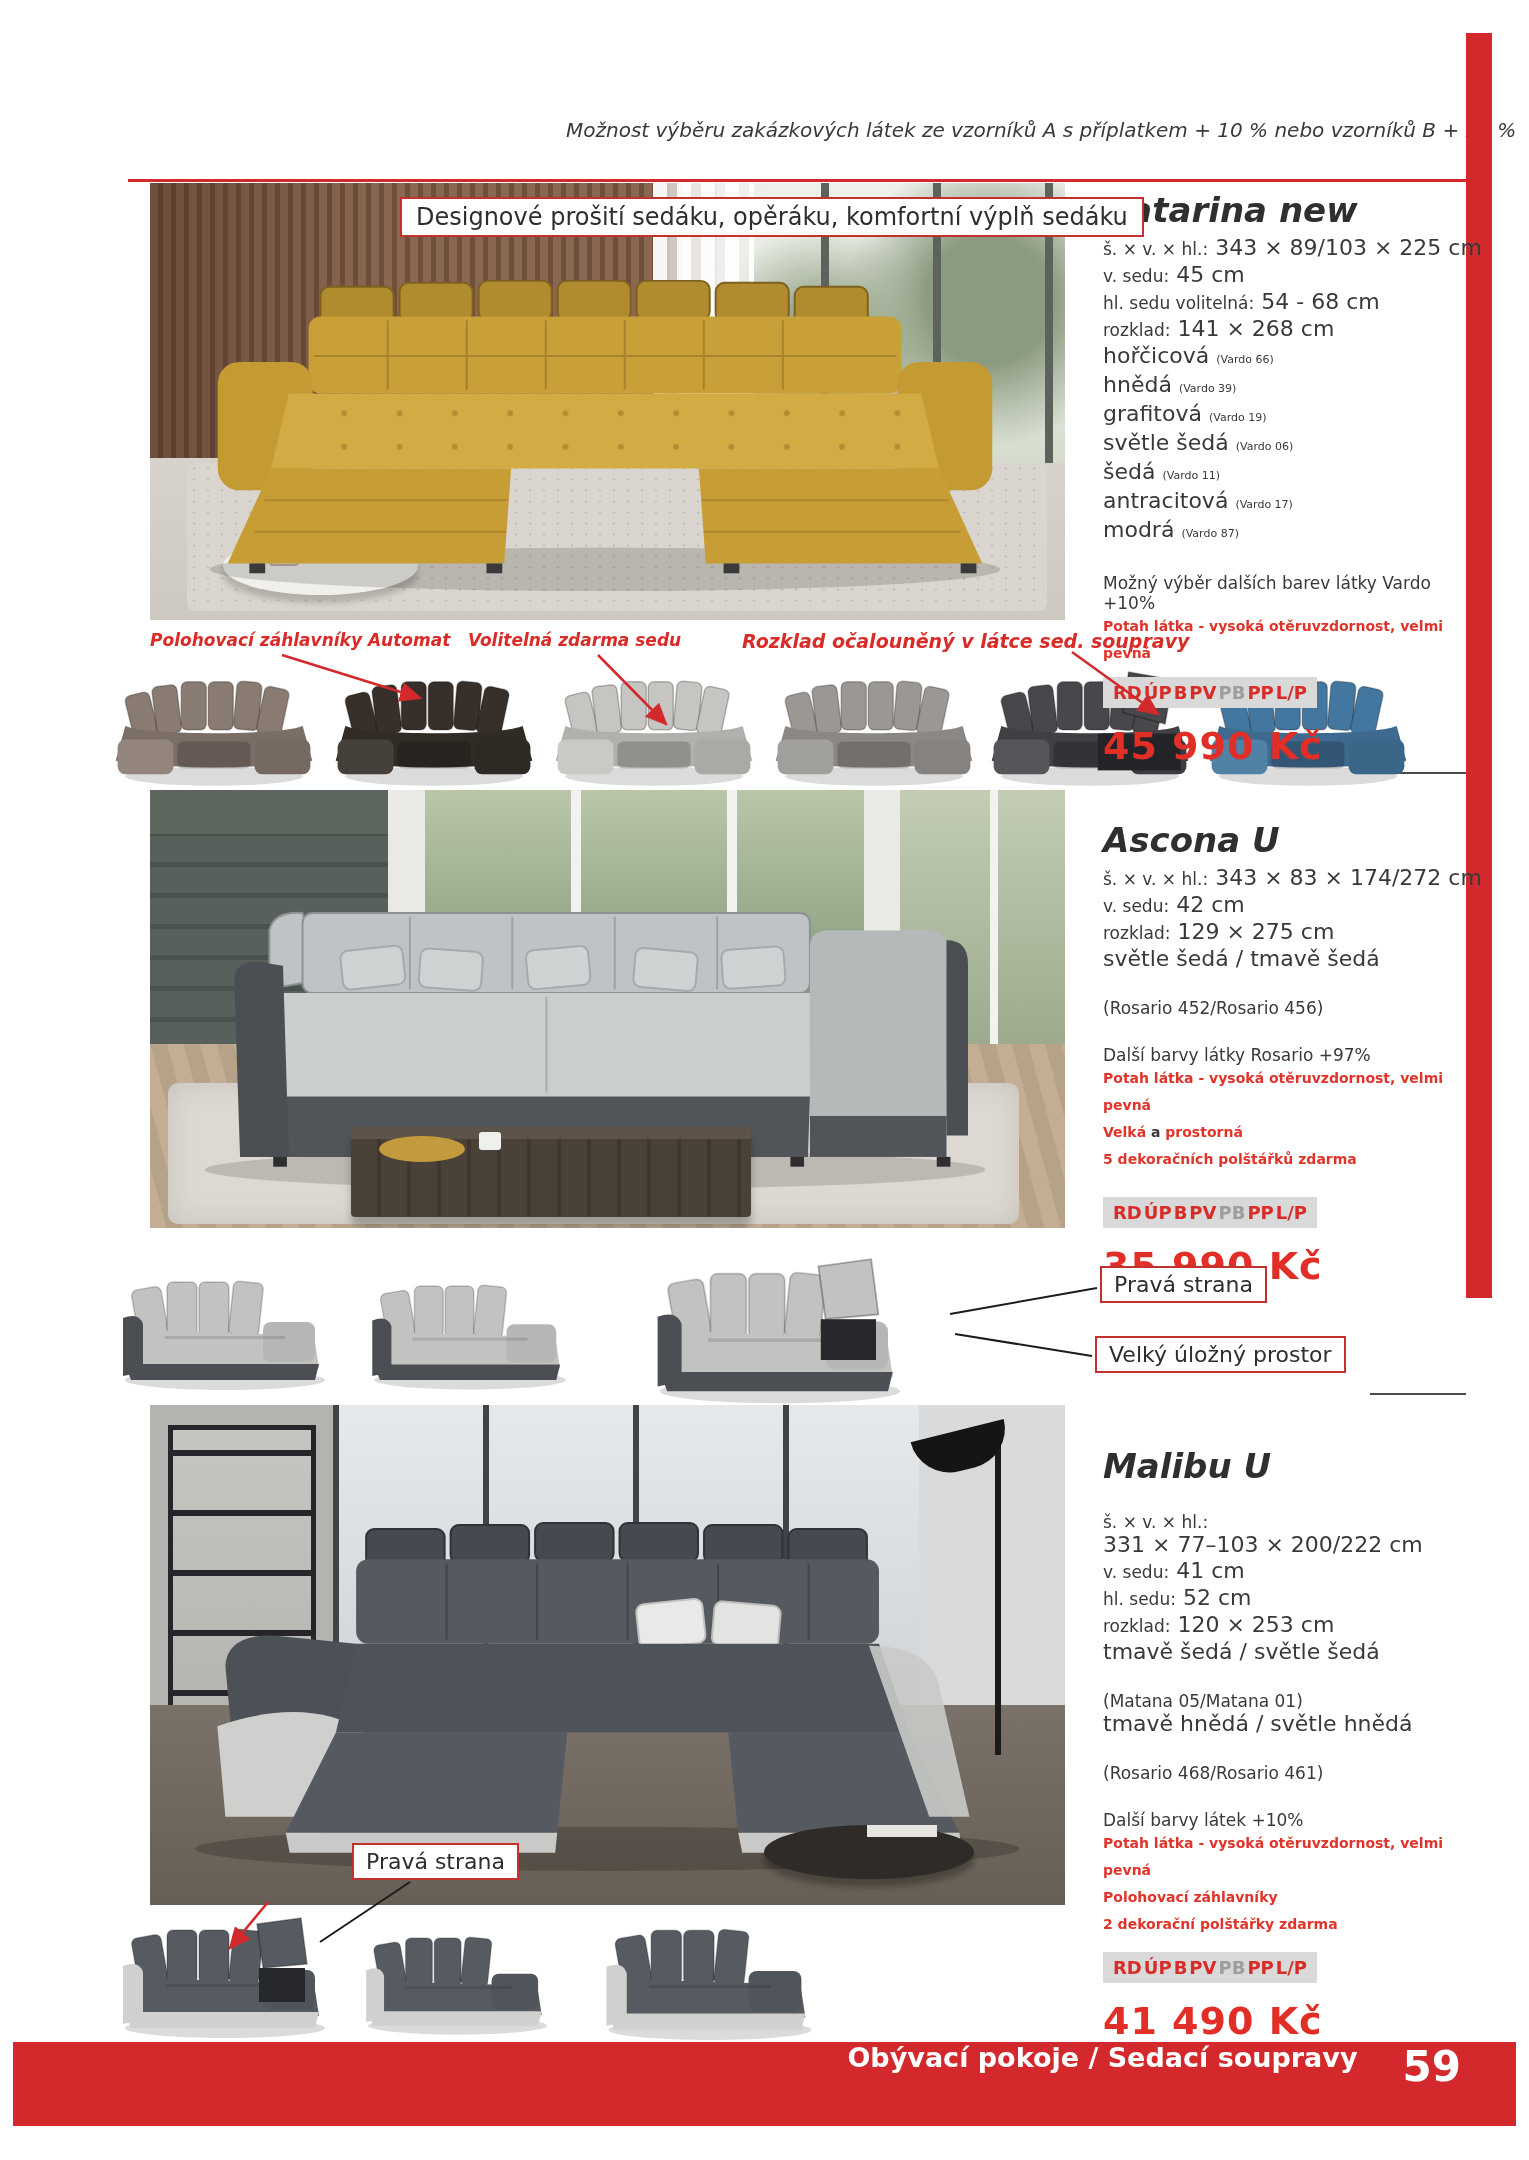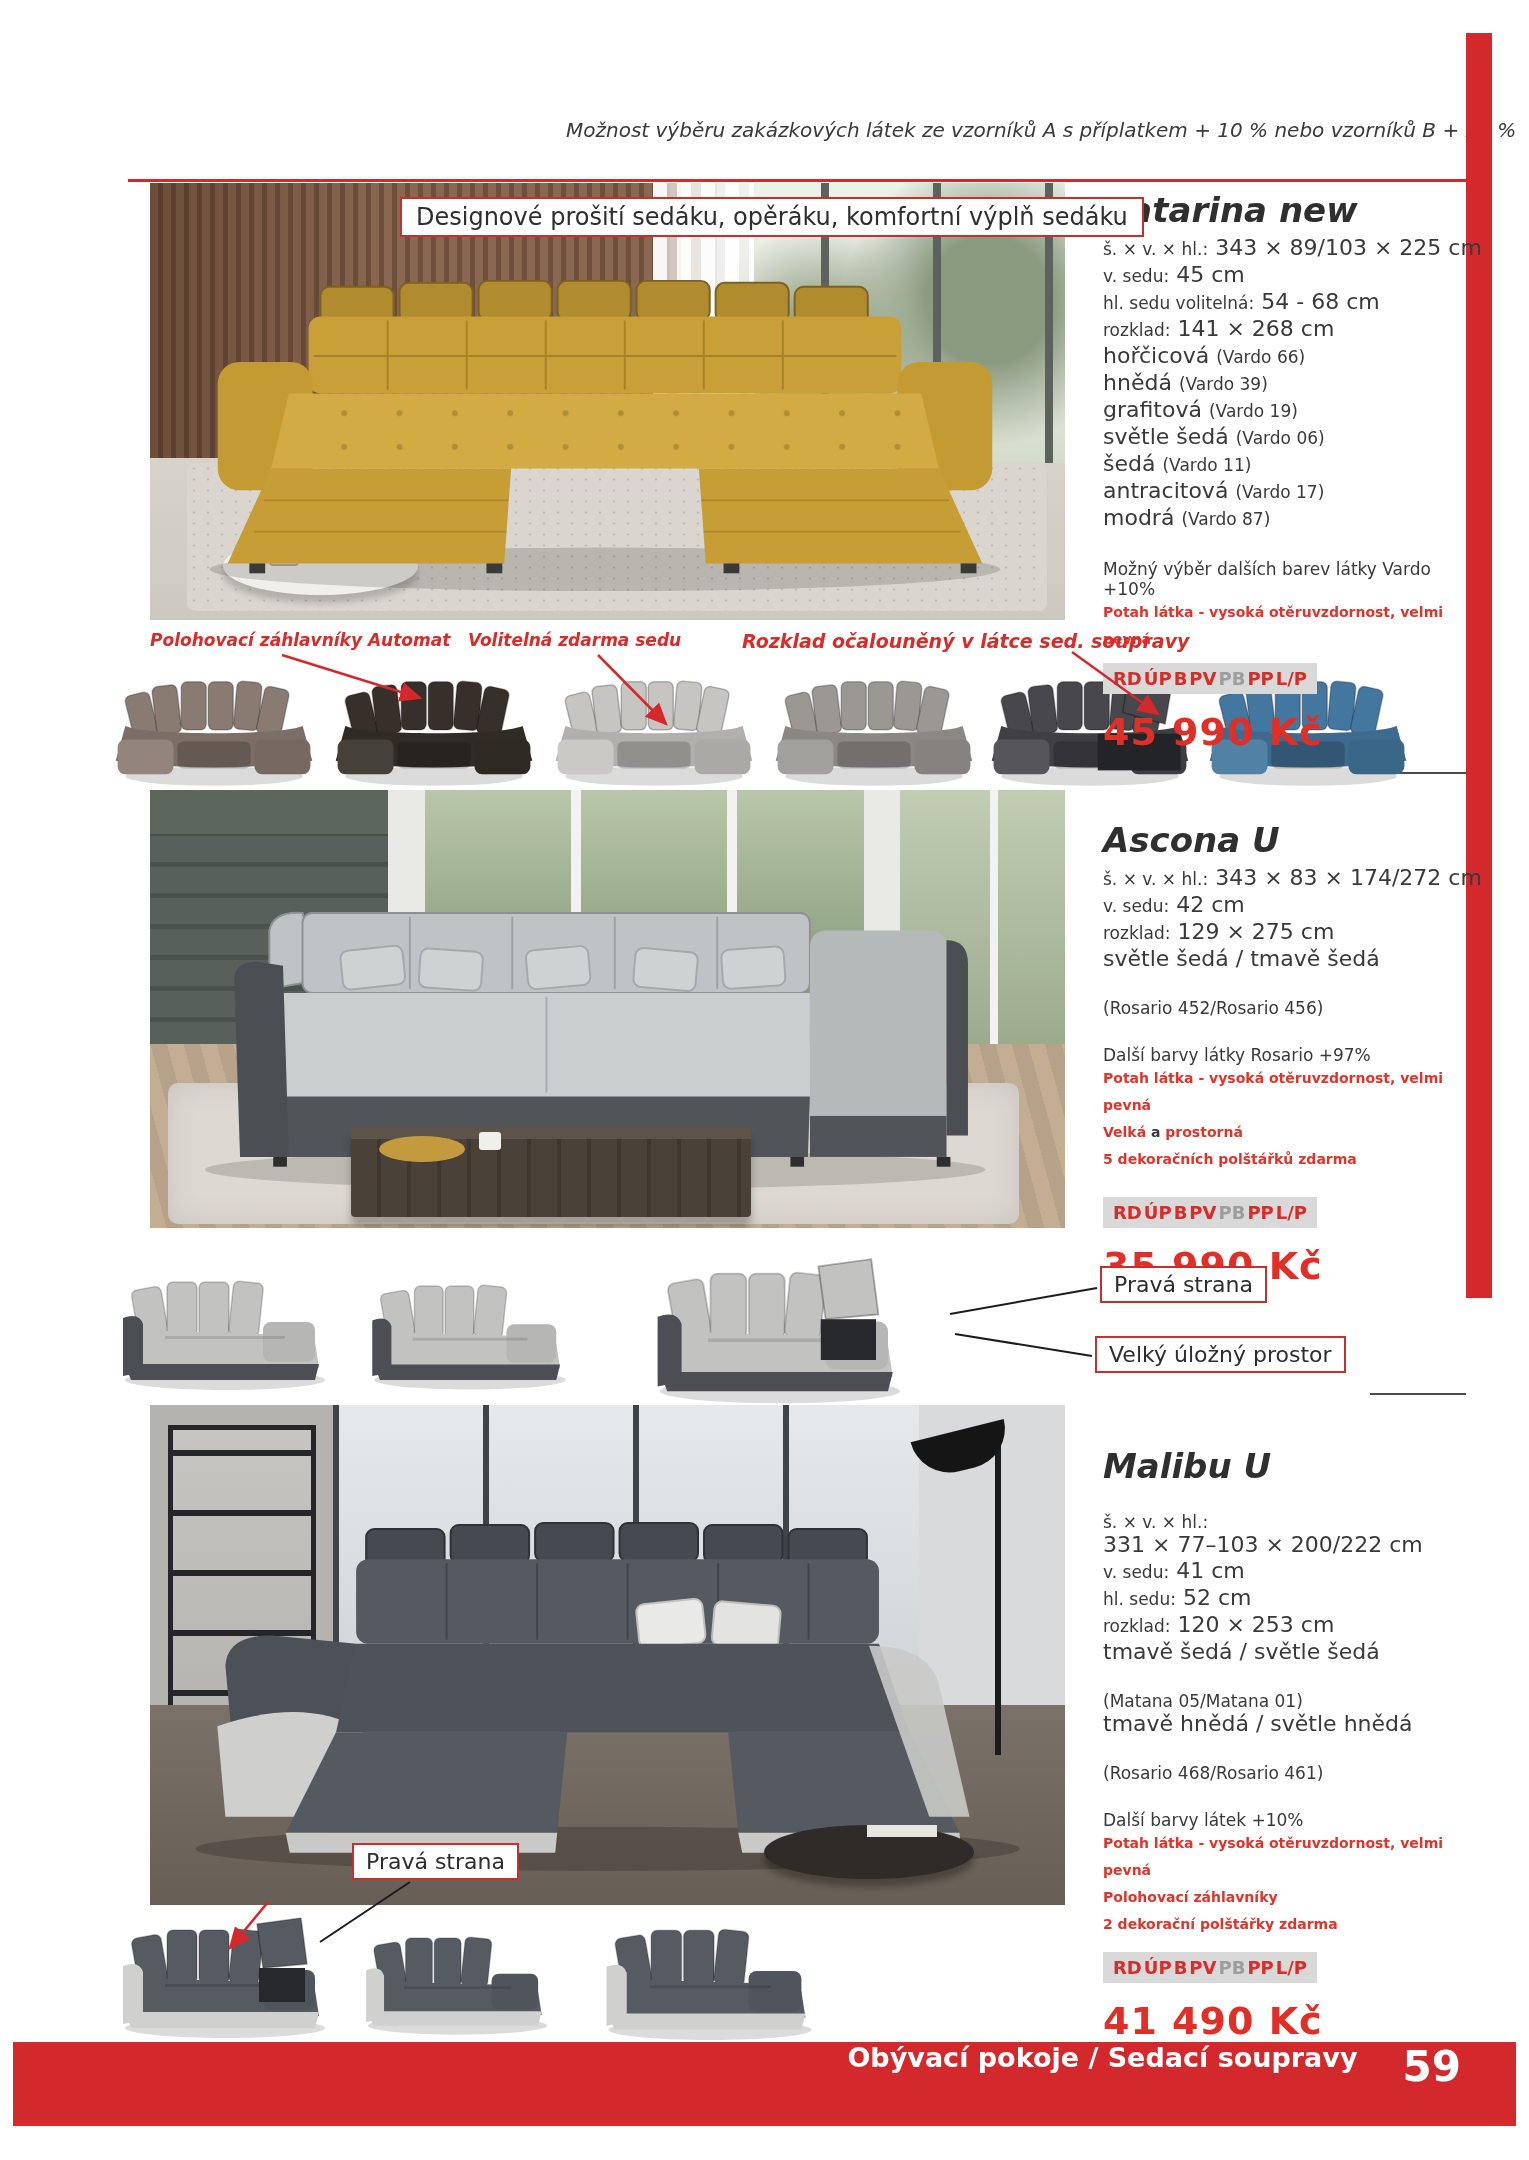--- a/index.html
+++ b/index.html
@@ -73,21 +73,21 @@
            font-size:24px;padding:4px 14px;white-space:nowrap;z-index:6;}
   .tagbox{position:absolute;background:#ffffff;border:2px solid #c4302b;color:#2e2e2e;
           font-size:22px;padding:4px 12px;white-space:nowrap;z-index:6;}
 
   
   .spec-col{position:absolute;width:382px;z-index:4;}
   .p-title{font-size:34px;font-weight:bold;font-style:italic;color:#2f2f2f;line-height:1.1;margin-bottom:6px;}
   .dim-row{font-size:22px;line-height:26px;color:#393939;}
   .dim-row .lbl{font-size:17px;}
   .color-row{font-size:22px;line-height:25px;color:#393939;}
-  .color-row .code{font-size:17px;}
+  .color-row .code{font-size:11px;}
   .note{font-size:17px;line-height:20px;color:#393939;margin-top:27px;}
   .red-line{color:#e0342b;font-weight:bold;font-size:14px;line-height:27px;}
   .red-line .dark{color:#393939;}
   .badges{display:inline-flex;gap:2px;background:#d9d9d9;padding:5px 10px;margin-top:10px;
           font-size:18px;font-weight:bold;color:#d92b27;}
   .badges.a-m{margin-top:24px;}
   .badge[data-state="off"]{color:#9d9d9d;}
   .price{font-size:38px;font-weight:bold;color:#e12f27;margin-top:16px;letter-spacing:1px;}
 
   

